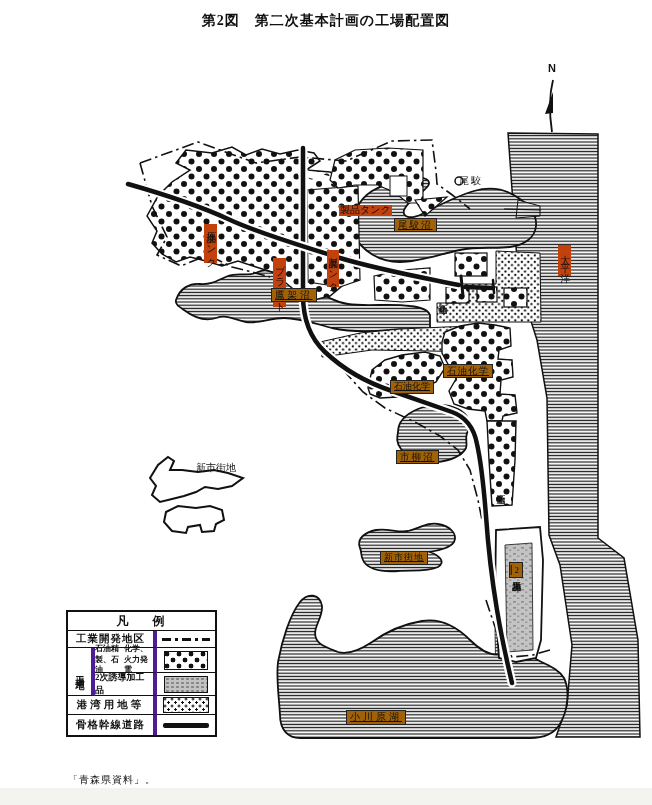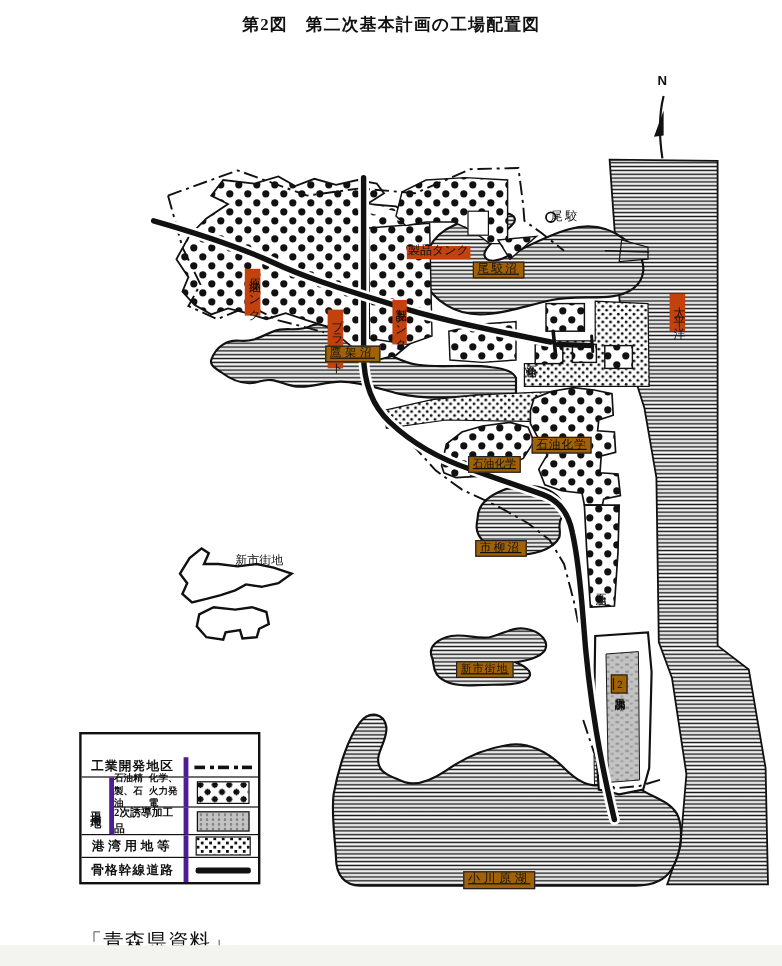--- a/index.html
+++ b/index.html
@@ -1,20 +1,20 @@
 <!DOCTYPE html>
 <html><head>
 <meta charset="utf-8">
 <style>
   html,body{margin:0;padding:0;background:#f3f3f0;}
   .page{position:relative;width:652px;height:788px;background:#ffffff;overflow:hidden;
         font-family:"Liberation Serif","DejaVu Serif",serif;color:#111;}
   .title{position:absolute;left:0;top:12px;width:652px;text-align:center;
          font-size:14px;font-weight:bold;letter-spacing:1px;}
-  .caption{position:absolute;left:68px;top:773px;font-size:17px;letter-spacing:1px;}
+  .caption{position:absolute;left:68px;top:773px;font-size:10px;letter-spacing:1px;}
   svg{position:absolute;left:0;top:0;}
   .mlabel{position:absolute;line-height:1.08;color:#111;white-space:nowrap;}
   .vlabel{writing-mode:vertical-rl;text-orientation:upright;}
   .whitebg{background:#c2410c;padding:0 1px;margin-top:38px;}
   .boxed{background:#a16207;border:1px solid #222;padding:1px 3px;text-decoration:underline;}
   .nlabel{position:absolute;font-family:"Liberation Sans","DejaVu Sans",sans-serif;
           font-weight:bold;font-size:11px;}
   
   .legend{position:absolute;left:66px;top:610px;width:151px;height:127px;
           border:2px solid #111;background:#fff;box-sizing:border-box;
@@ -153,25 +153,26 @@
   <div class="mlabel boxed" style="left:394px;top:218px;font-size:9.5px;letter-spacing:2px;">尾駮沼</div>
   <div class="mlabel vlabel whitebg" style="left:436px;top:260px;font-size:9px;">石油化学</div>
   <div class="mlabel boxed" style="left:443px;top:364px;font-size:9.5px;letter-spacing:1px;">石油化学</div>
   <div class="mlabel boxed" style="left:390px;top:380px;font-size:9px;">石油化学</div>
   <div class="mlabel vlabel whitebg" style="left:494px;top:450px;font-size:9px;">石油化学</div>
   <div class="mlabel boxed" style="left:238px;top:288px;font-size:9.5px;letter-spacing:3px;margin-left:33px;">鷹架沼</div>
   <div class="mlabel boxed" style="left:396px;top:450px;font-size:9.5px;letter-spacing:2px;">市柳沼</div>
   <div class="mlabel" style="left:196px;top:463px;font-size:10px;">新市街地</div>
   <div class="mlabel boxed" style="left:380px;top:551px;font-size:9px;letter-spacing:1px;">新市街地</div>
   <div class="mlabel vlabel boxed" style="left:509px;top:562px;font-size:9px;padding:2px 1px;">2次誘導加工品</div>
-  <div class="mlabel boxed" style="left:346px;top:726px;font-size:10px;letter-spacing:3px;margin-left:40px;">小川原湖</div>
+  <div class="mlabel boxed" style="left:346px;top:710px;font-size:10px;letter-spacing:3px;">小川原湖</div>
   <div class="mlabel vlabel whitebg" style="left:558px;top:207px;font-size:10px;letter-spacing:9px;padding:2px 1px;">太平洋</div>
   <div class="nlabel" style="left:548px;top:62px;">N</div>
 
   <div class="legend">
+    <div class="lcell lg-header noR">凡　例</div>
     <div class="lcell lg-r2l">工業開発地区</div>
     <div class="lcell lg-r2s noR">
         <div class="sw-dashdot"></div>
       </div>
     <div class="lcell lg-grp">工場用地</div>
     <div class="lcell lg-r3l">
       <span>石油精製、石油</span>
       <span>化学、火力発電</span>
     </div>
     <div class="lcell lg-r3s noR">

